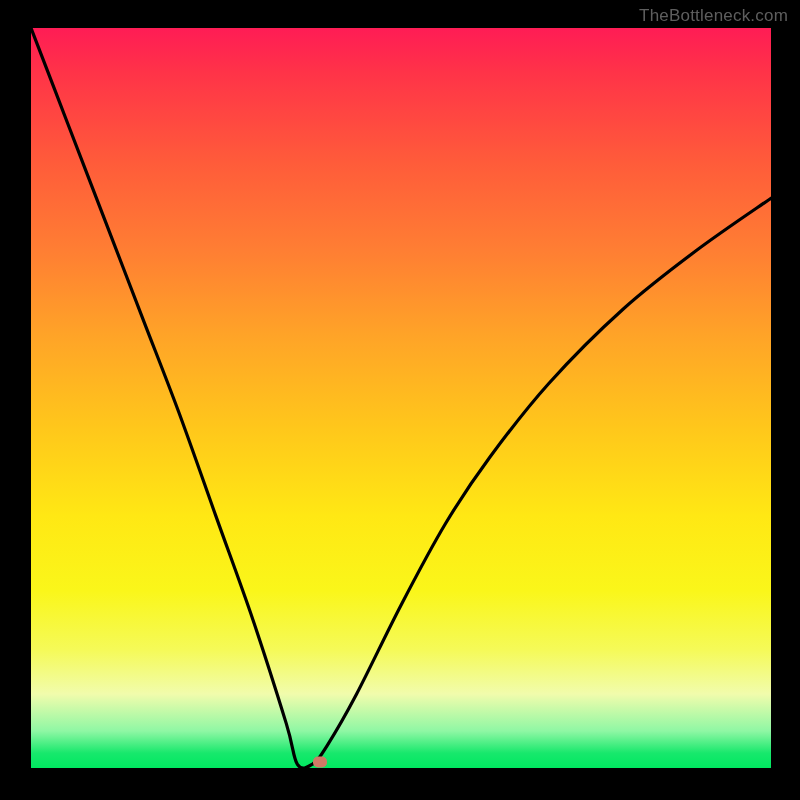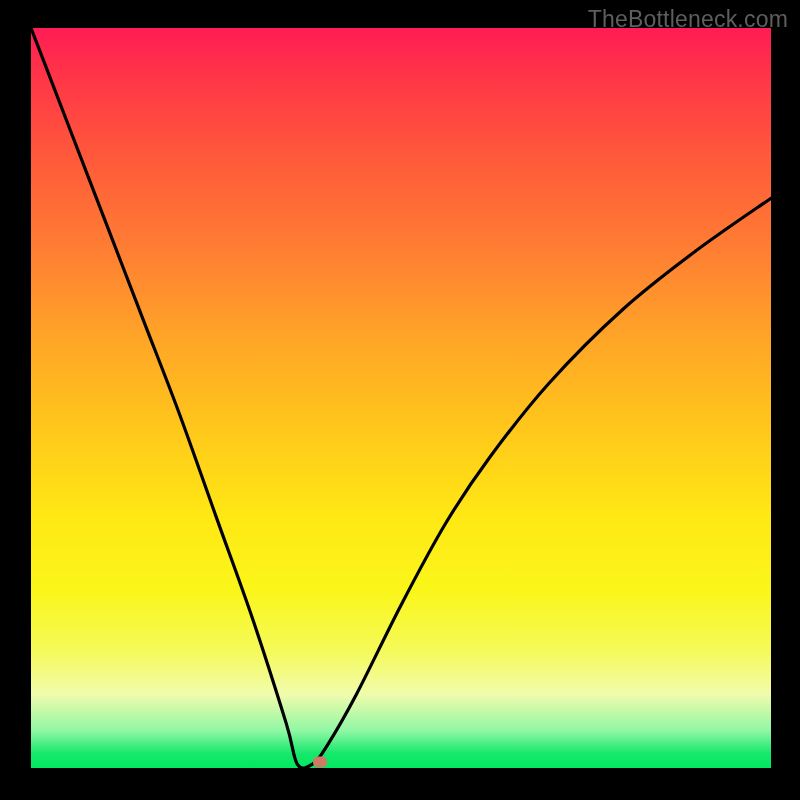--- a/index.html
+++ b/index.html
@@ -39,21 +39,21 @@
       #8ff7a4 95%,
       #17e86c 98%,
       #00e860 100%
     );
   }
   .watermark {
     position: absolute;
     top: 6px;
     right: 12px;
     color: #5e5e5e;
-    font-size: 23px;
+    font-size: 17px;
     font-weight: 500;
     letter-spacing: 0.2px;
     margin-left: 24px;
   }
   svg.curve {
     position: absolute;
     left: 0;
     top: 0;
     width: 740px;
     height: 740px;

